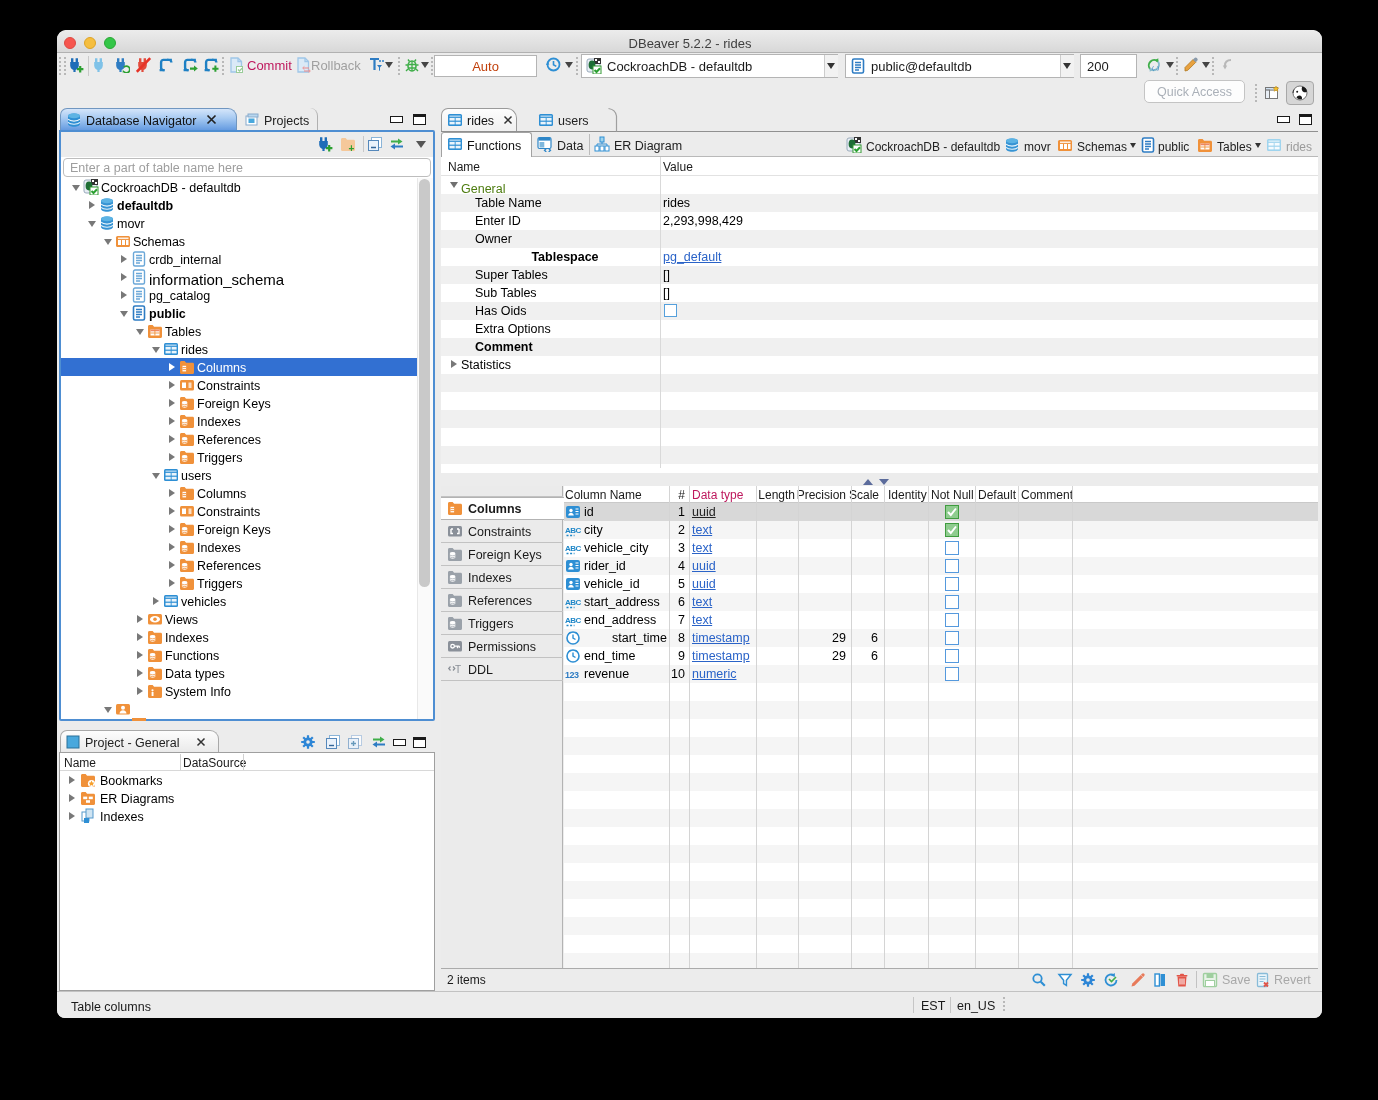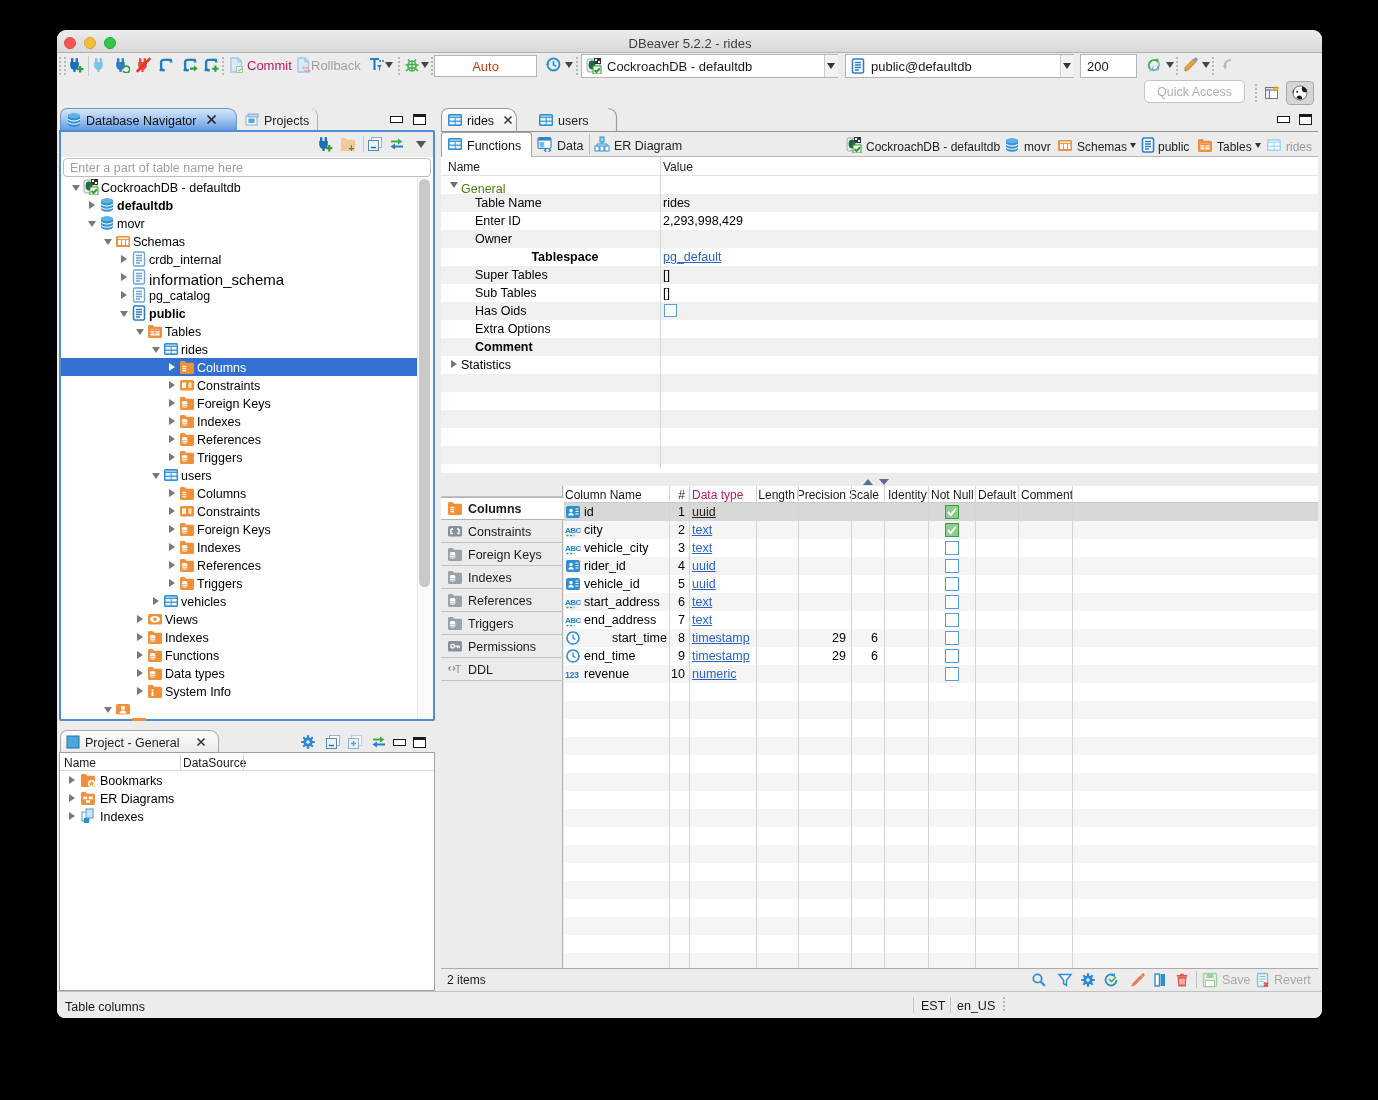--- a/index.html
+++ b/index.html
@@ -877,18 +877,18 @@
       <rect x="3.5" y="8.5" width="9" height="6" fill="#fff" stroke="#9fcf9f"></rect>
     </svg>
 <div style="position:absolute;left:1165px;top:943px;width:35px;height:14px;font-size:12.5px;color:#a8a8a8;">Save</div>
 <svg style="position:absolute;left:1198px;top:942px;" width="16" height="16" viewBox="0 0 16 16">
       <rect x="2.5" y="1.5" width="10" height="13" rx="1" fill="#eaf4fa" stroke="#88bbd8" stroke-width="1.3"></rect>
       <path d="M4.5 4.5h6M4.5 7h6M4.5 9.5h4" stroke="#88bbd8" stroke-width="1.2"></path>
       <path d="M9 10.5l4 4M13 10.5l-4 4" stroke="#e25548" stroke-width="1.8"></path>
     </svg>
 <div style="position:absolute;left:1217px;top:943px;width:42px;height:14px;font-size:12.5px;color:#a8a8a8;">Revert</div>
 <div style="position:absolute;left:0px;top:961px;width:1265px;height:27px;background:#ececec;border-top:1px solid #c2c2c2;"></div>
-<div style="position:absolute;left:8px;top:970px;width:150px;height:14px;font-size:12.5px;color:#1a1a1a;">Table columns</div>
+<div style="position:absolute;left:14px;top:970px;width:150px;height:14px;font-size:12.5px;color:#1a1a1a;">Table columns</div>
 <div style="position:absolute;left:856px;top:967px;width:1px;height:16px;background:#c6c6c6;"></div>
 <div style="position:absolute;left:864px;top:969px;width:28px;height:14px;font-size:12.5px;color:#1a1a1a;">EST</div>
 <div style="position:absolute;left:893px;top:967px;width:1px;height:16px;background:#c6c6c6;"></div>
 <div style="position:absolute;left:900px;top:969px;width:45px;height:14px;font-size:12.5px;color:#1a1a1a;">en_US</div>
 <div class="dots" style="left:946px;top:967px;height:14px;"></div>
 </div>
 </body></html>

